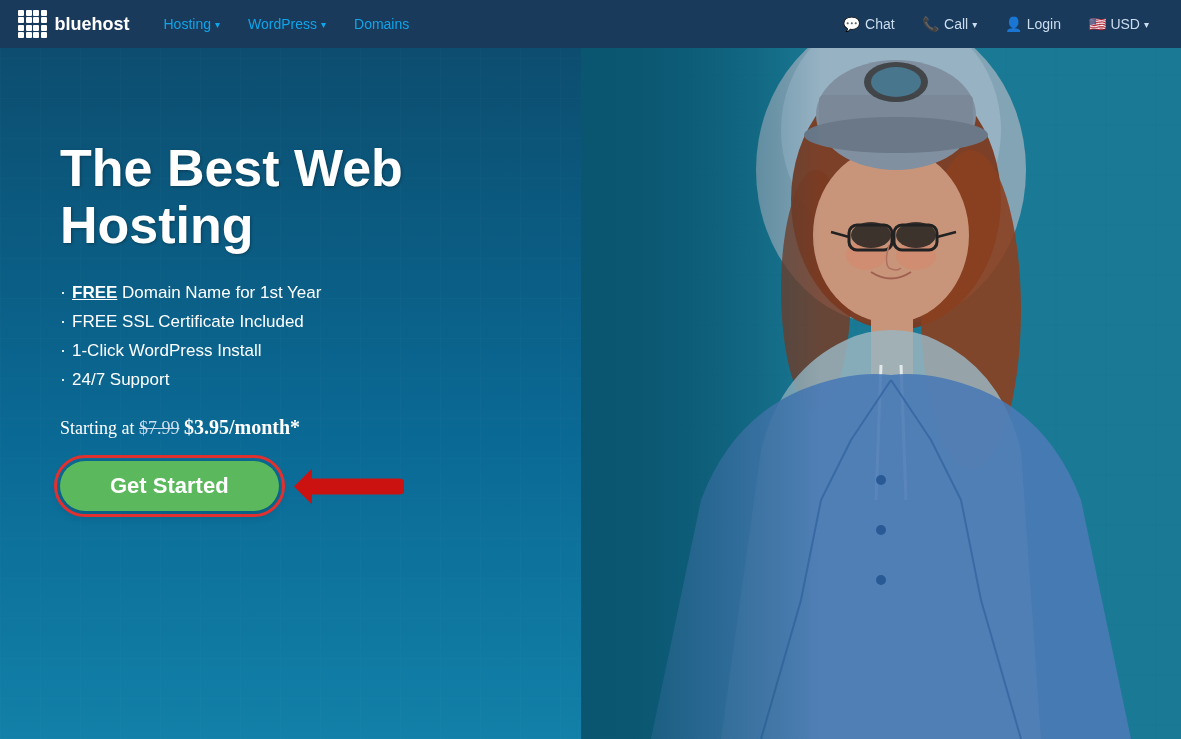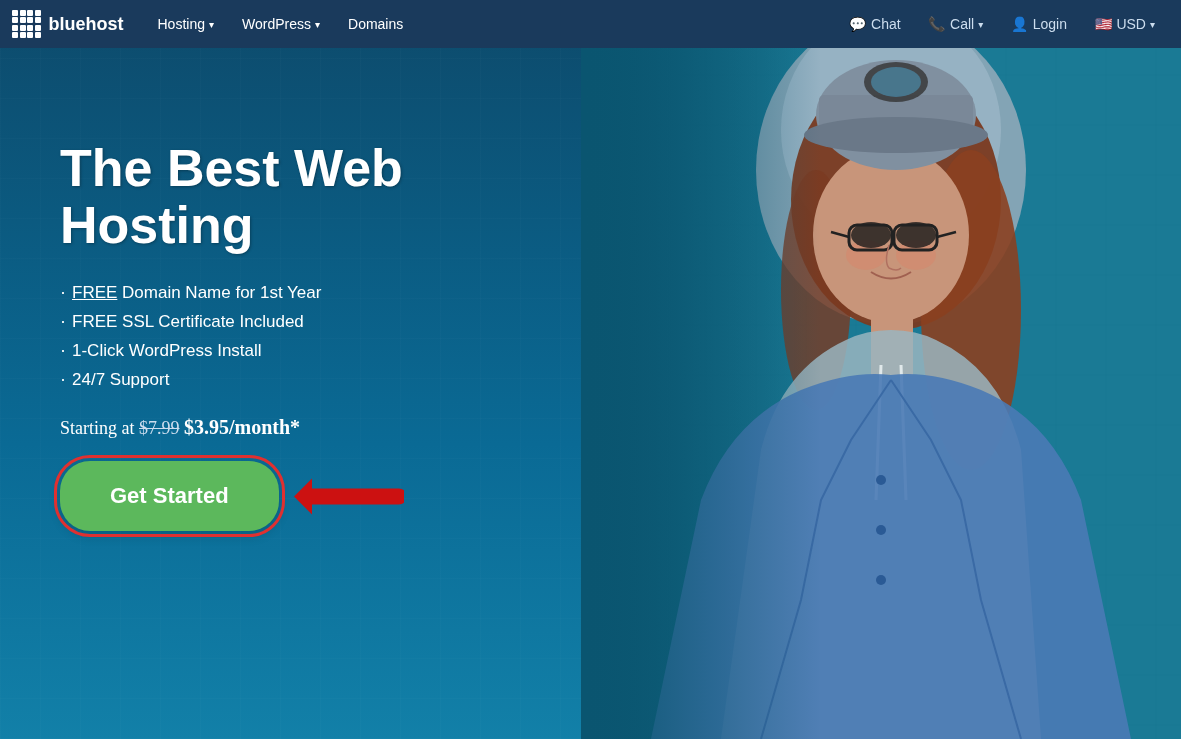--- a/index.html
+++ b/index.html
@@ -3,30 +3,30 @@
   <meta charset="utf-8">
   <style>
     * { margin: 0; padding: 0; box-sizing: border-box; }
     body { font-family: Arial, sans-serif; width: 1181px; height: 739px; overflow: hidden; }
 
     
     nav {
       position: absolute; top: 0; left: 0; right: 0; height: 48px;
       background: #1a3a5c;
       display: flex; align-items: center; justify-content: space-between;
-      padding: 0 12px; z-index: 10;
+      padding: 0 18px; z-index: 10;
     }
     .nav-left { display: flex; align-items: center; gap: 0; }
     .nav-logo { display: flex; align-items: center; gap: 8px; color: #fff; font-size: 18px; font-weight: bold; margin-right: 20px; text-decoration: none; }
     .logo-grid {
       display: grid; grid-template-columns: repeat(4,6px); gap: 1.5px;
     }
     .logo-grid-dot { width: 6px; height: 6px; background: #fff; border-radius: 1px; }
     .nav-item {
-      color: #ffffff; font-size: 14px; padding: 0 14px; height: 48px;
+      color: #0ea5e9; font-size: 14px; padding: 0 14px; height: 48px;
       display: flex; align-items: center; cursor: pointer; text-decoration: none;
       white-space: nowrap;
     }
     .nav-item .caret { font-size: 10px; margin-left: 4px; }
     .nav-right { display: flex; align-items: center; gap: 0; }
     .nav-right .nav-item { color: #cde; }
 
     
     .hero {
       position: absolute; top: 0; left: 0; width: 1181px; height: 739px;
@@ -45,31 +45,31 @@
     .hero-content {
       position: absolute; top: 140px; left: 60px; max-width: 520px; color: #fff;
     }
     .hero-title {
       font-size: 52px; font-weight: bold; line-height: 1.1; margin-bottom: 28px;
       text-shadow: 1px 1px 3px rgba(0,0,0,0.3);
     }
     .hero-features { margin-bottom: 26px; }
     .hero-feature { font-size: 17px; margin-bottom: 8px; display: flex; align-items: center; gap: 6px; }
     .hero-feature .bullet { font-size: 18px; }
-    .free-underline { text-decoration: underline; font-weight: normal; margin-top: 33px; }
+    .free-underline { text-decoration: underline; font-weight: bold; margin-top: 33px; }
     .hero-price { font-size: 18px; margin-bottom: 22px; font-weight: 500; font-family: Liberation Serif, serif; }
     .price-old { text-decoration: line-through; color: #cde; }
     .price-new { color: #fff; font-weight: bold; font-size: 20px; }
 
     
     .btn-container { position: relative; display: inline-flex; align-items: center; margin-bottom: 20px; }
     .btn-get-started {
       background: #5cb85c;
       color: #fff; font-size: 22px; font-weight: bold;
-      border: none; border-radius: 30px; padding: 22px 50px;
+      border: none; border-radius: 30px; padding: 12px 50px;
       cursor: pointer; position: relative; z-index: 2;
       box-shadow: 0 4px 12px rgba(0,0,0,0.2);
       outline: 3px solid #e03030; outline-offset: 3px;
     }
     .arrow-svg { position: absolute; right: -115px; top: 50%; transform: translateY(-50%); }
 
     .hero-footnote {
       font-size: 14px; color: #a8dce8; text-decoration: underline; font-style: italic;
       cursor: pointer; display: block; margin-top: 4px;
     }

